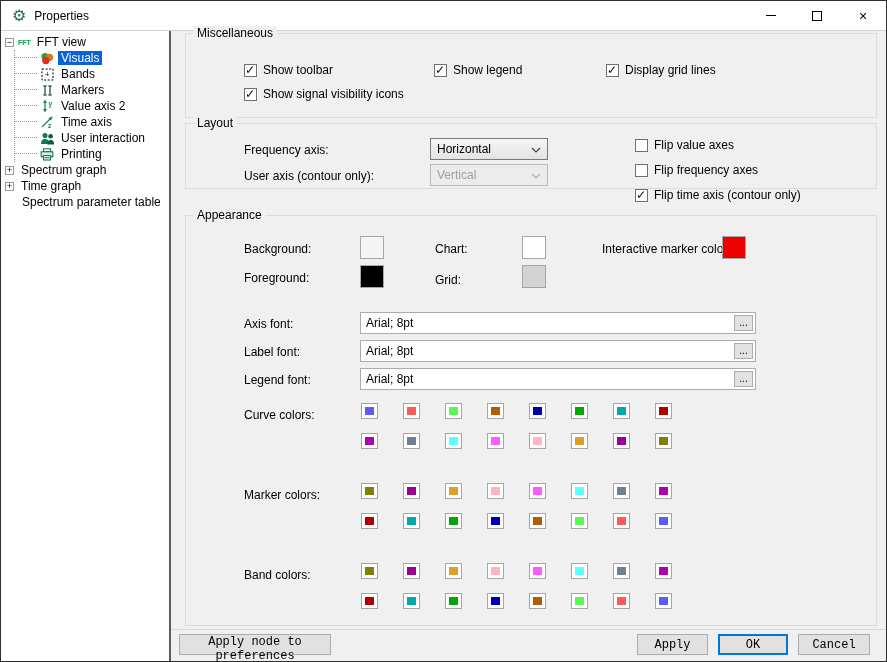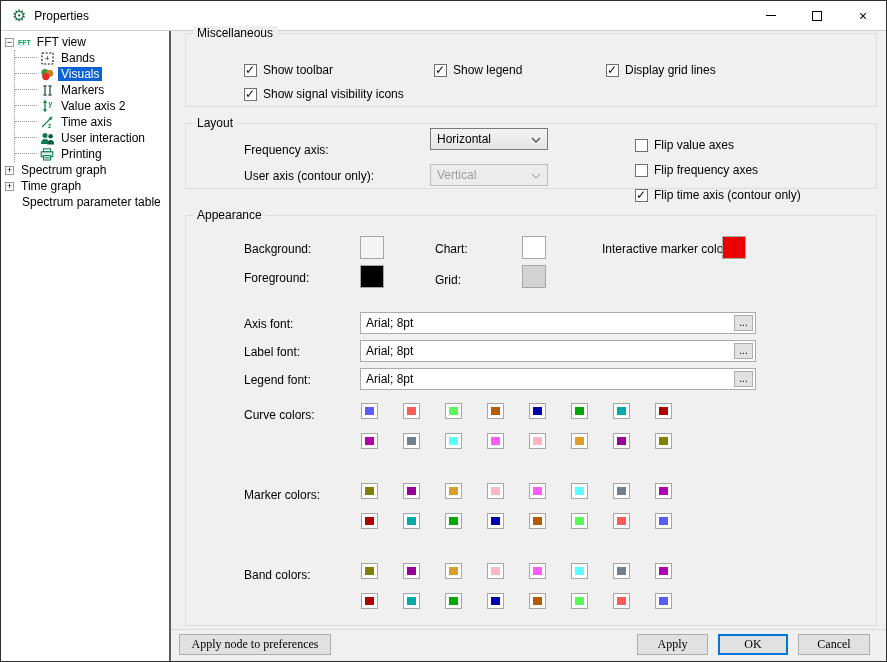--- a/index.html
+++ b/index.html
@@ -88,21 +88,21 @@
   }
   .swatch i { display:block; width:100%; height:100%; }
   
   .footer {
     position:absolute; left:0; right:0; bottom:0; height:32px;
     border-top:1px solid #d9d9d9; background:#f0f0f0;
   }
   .btn {
     position:absolute; top:4px; height:21px;
     background:#e1e1e1; border:1px solid #adadad;
-    font-family:Liberation Serif, serif; font-size:12px; padding:0 6px;
+    font-family:Liberation Mono, monospace; font-size:12px; padding:0 6px;
   }
   .btn.default { border:2px solid var(--focus,#0078d7); }
 </style>
 </head>
 <body>
 
 <div class="window">
 
   <div class="titlebar">
     <span class="gear">⚙</span>
@@ -124,37 +124,37 @@
 
     <div class="treepanel">
       <div class="tree-row">
         <span class="expander">−</span>
         <span class="fft-txt">FFT</span>
         <span class="tree-label">FFT view</span>
       </div>
       <div class="tree-children">
         <div class="tree-row">
           <span class="tree-icon">
+            <svg width="14" height="14">
+                <circle cx="5" cy="5.5" r="3.6" fill="#2f9e41"></circle>
+                <circle cx="9.6" cy="6.3" r="3.6" fill="#cf7d21"></circle>
+                <circle cx="5.8" cy="9.6" r="3.6" fill="#e02b1d"></circle>
+              </svg>
+          </span>
+          <span class="tree-label selected">Visuals</span>
+        </div>
+        <div class="tree-row">
+          <span class="tree-icon">
             <svg width="13" height="13">
                 <rect x="1" y="1" width="11" height="11" fill="none" stroke="#000" stroke-dasharray="2 1.6"></rect>
                 <line x1="6.5" y1="4.5" x2="6.5" y2="8.5" stroke="#000" stroke-dasharray="1 1"></line>
                 <line x1="4.5" y1="6.5" x2="8.5" y2="6.5" stroke="#000" stroke-dasharray="1 1"></line>
               </svg>
           </span>
           <span class="tree-label">Bands</span>
-        </div>
-        <div class="tree-row">
-          <span class="tree-icon">
-            <svg width="14" height="14">
-                <circle cx="5" cy="5.5" r="3.6" fill="#2f9e41"></circle>
-                <circle cx="9.6" cy="6.3" r="3.6" fill="#cf7d21"></circle>
-                <circle cx="5.8" cy="9.6" r="3.6" fill="#e02b1d"></circle>
-              </svg>
-          </span>
-          <span class="tree-label selected">Visuals</span>
         </div>
         <div class="tree-row">
           <span class="tree-icon">
             <svg width="13" height="13">
                 <g stroke="#2f5050" stroke-width="1.3">
                   <line x1="4" y1="2" x2="4" y2="11"></line>
                   <line x1="2.3" y1="2" x2="5.7" y2="2"></line>
                   <line x1="2.3" y1="11" x2="5.7" y2="11"></line>
                   <line x1="9" y1="2" x2="9" y2="11"></line>
                   <line x1="7.3" y1="2" x2="10.7" y2="2"></line>
@@ -223,21 +223,21 @@
         <span class="tree-label">Time graph</span>
       </div>
       <div class="tree-row">
         <span class="spacer14"></span>
         <span class="tree-label">Spectrum parameter table</span>
       </div>
     </div>
 
     <div class="content">
 
-      <div class="group" style="top:2px;height:74px;">
+      <div class="group" style="top:2px;height:85px;">
         <span class="glabel">Miscellaneous</span>
         <div class="cbrow" style="left:58px;top:29px;">
           <span class="cb checked"></span>
           <span>Show toolbar</span>
         </div>
         <div class="cbrow" style="left:248px;top:29px;">
           <span class="cb checked"></span>
           <span>Show legend</span>
         </div>
         <div class="cbrow" style="left:420px;top:29px;">
@@ -246,21 +246,21 @@
         </div>
         <div class="cbrow" style="left:58px;top:53px;">
           <span class="cb checked"></span>
           <span>Show signal visibility icons</span>
         </div>
       </div>
 
       <div class="group" style="top:92px;height:66px;">
         <span class="glabel">Layout</span>
         <span class="lbl" style="left:58px;top:19px;">Frequency axis:</span>
-        <div class="combo" style="left:244px;top:4px;justify-content:space-between;">
+        <div class="combo" style="left:244px;top:14px;justify-content:space-between;">
           <span>Horizontal</span>
           <span><svg width="10" height="6">
                 <polyline points="1,1 5,5 9,1" fill="none" stroke="#444" stroke-width="1.2"></polyline>
               </svg></span>
         </div>
         <span class="lbl" style="left:58px;top:45px;">User axis (contour only):</span>
         <div class="combo disabled" style="left:244px;top:40px;">
           <span>Vertical</span>
           <span><svg width="10" height="6">
                 <polyline points="1,1 5,5 9,1" fill="none" stroke="#b0b0b0" stroke-width="1.2"></polyline>

